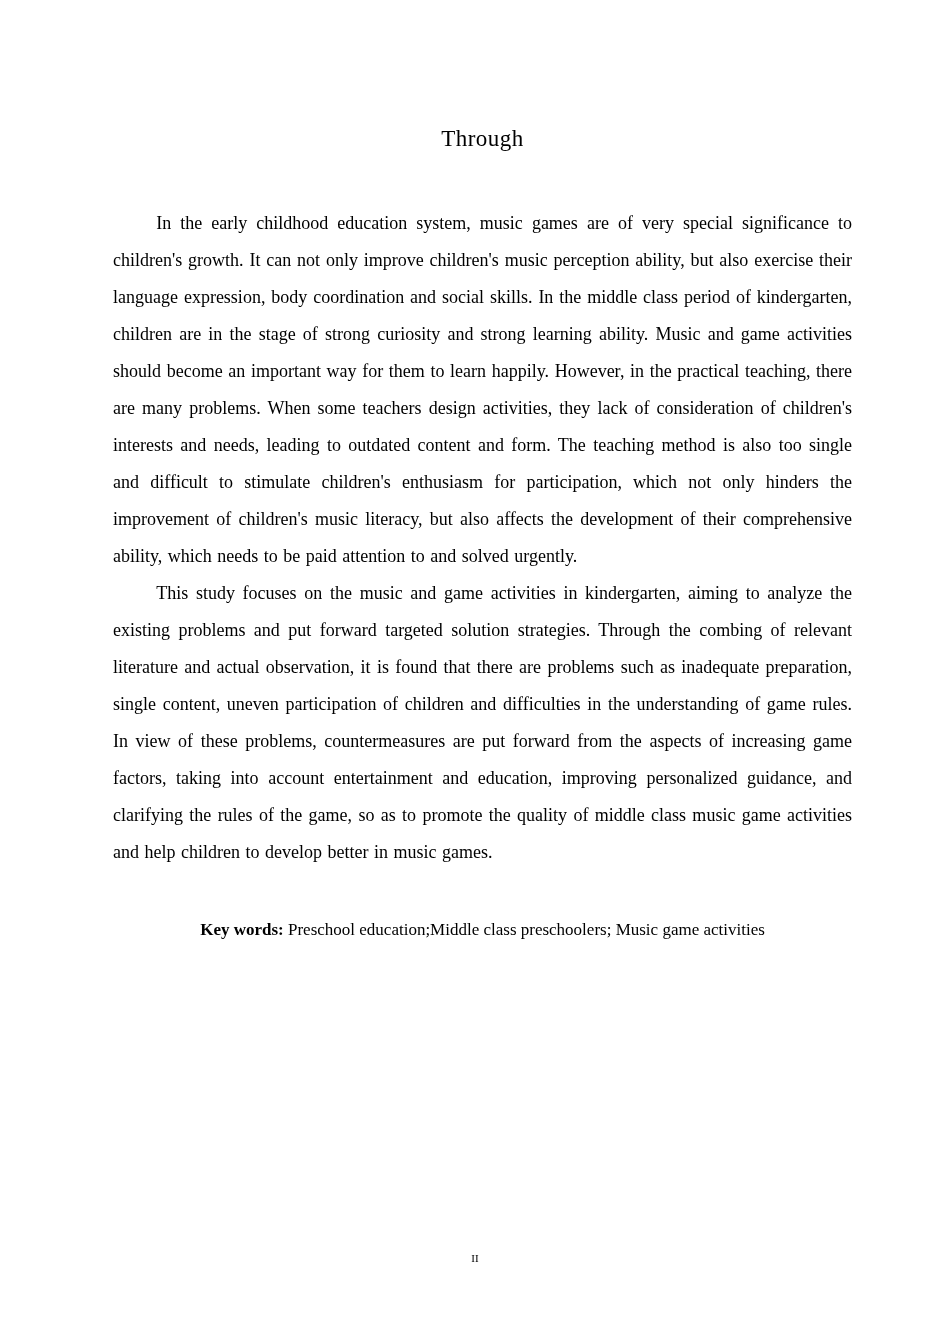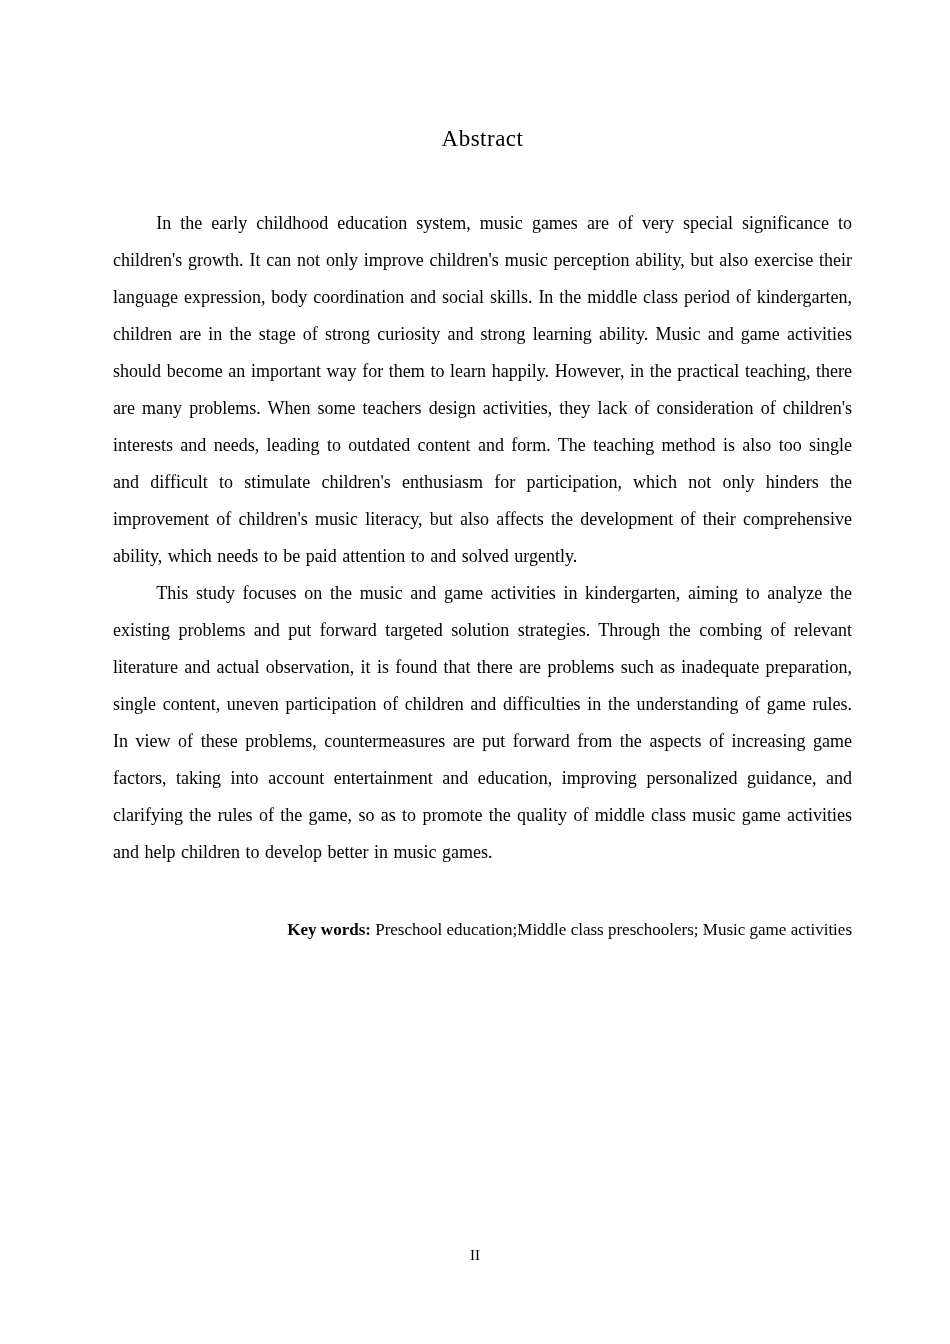--- a/index.html
+++ b/index.html
@@ -35,41 +35,41 @@
     font-size: 18px;
     line-height: 37px;
     text-align: justify;
     text-indent: 2.4em;
     word-spacing: 1px;
   }
   .keywords {
     margin-top: 40px;
     font-size: 17px;
     line-height: 37px;
-    text-align: right;
+    text-align: center;
   }
   .keywords .kw-label {
     font-weight: 700;
   }
   .page-number {
     position: absolute;
     bottom: 80px;
     left: 0;
     width: 100%;
     text-align: center;
-    font-size: 15px;
+    font-size: 11px;
     color: #000000;
   }
 </style>
 </head>
 <body>
 
 <div class="page">
   <div class="content">
-    <h1 class="doc-title">Abstract</h1>
+    <h1 class="doc-title">Through</h1>
 
     <div class="body-text">
       <p>In the early childhood education system, music games are of very special significance to children's growth. It can not only improve children's music perception ability, but also exercise their language expression, body coordination and social skills. In the middle class period of kindergarten, children are in the stage of strong curiosity and strong learning ability. Music and game activities should become an important way for them to learn happily. However, in the practical teaching, there are many problems. When some teachers design activities, they lack of consideration of children's interests and needs, leading to outdated content and form. The teaching method is also too single and difficult to stimulate children's enthusiasm for participation, which not only hinders the improvement of children's music literacy, but also affects the development of their comprehensive ability, which needs to be paid attention to and solved urgently.</p>
       <p>This study focuses on the music and game activities in kindergarten, aiming to analyze the existing problems and put forward targeted solution strategies. Through the combing of relevant literature and actual observation, it is found that there are problems such as inadequate preparation, single content, uneven participation of children and difficulties in the understanding of game rules. In view of these problems, countermeasures are put forward from the aspects of increasing game factors, taking into account entertainment and education, improving personalized guidance, and clarifying the rules of the game, so as to promote the quality of middle class music game activities and help children to develop better in music games.</p>
     </div>
 
     <div class="keywords">
       <span class="kw-label">Key words:</span><span> Preschool education;Middle class preschoolers; Music game activities</span>
     </div>
   </div>

